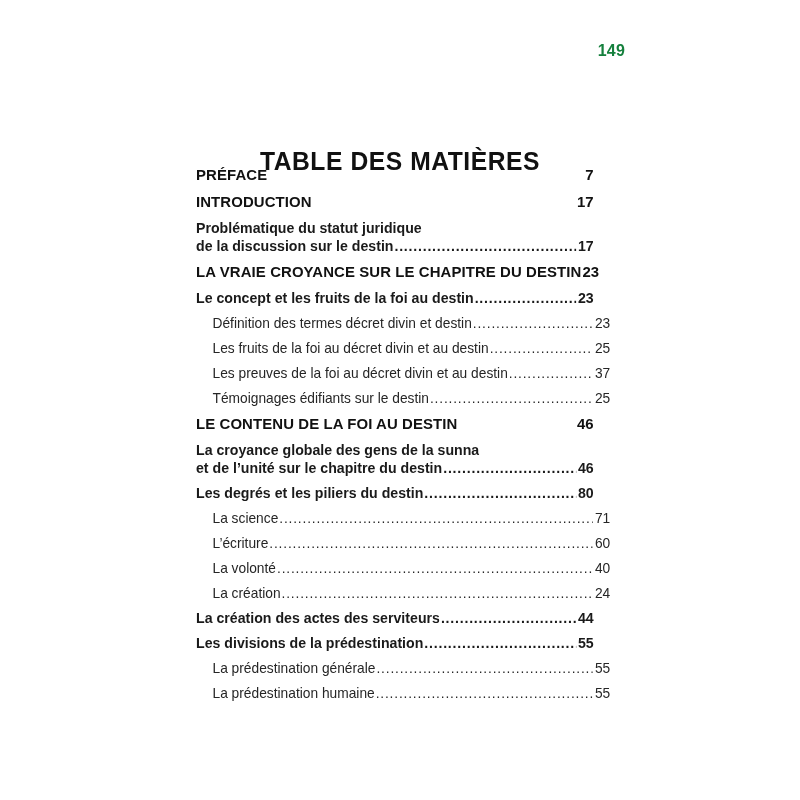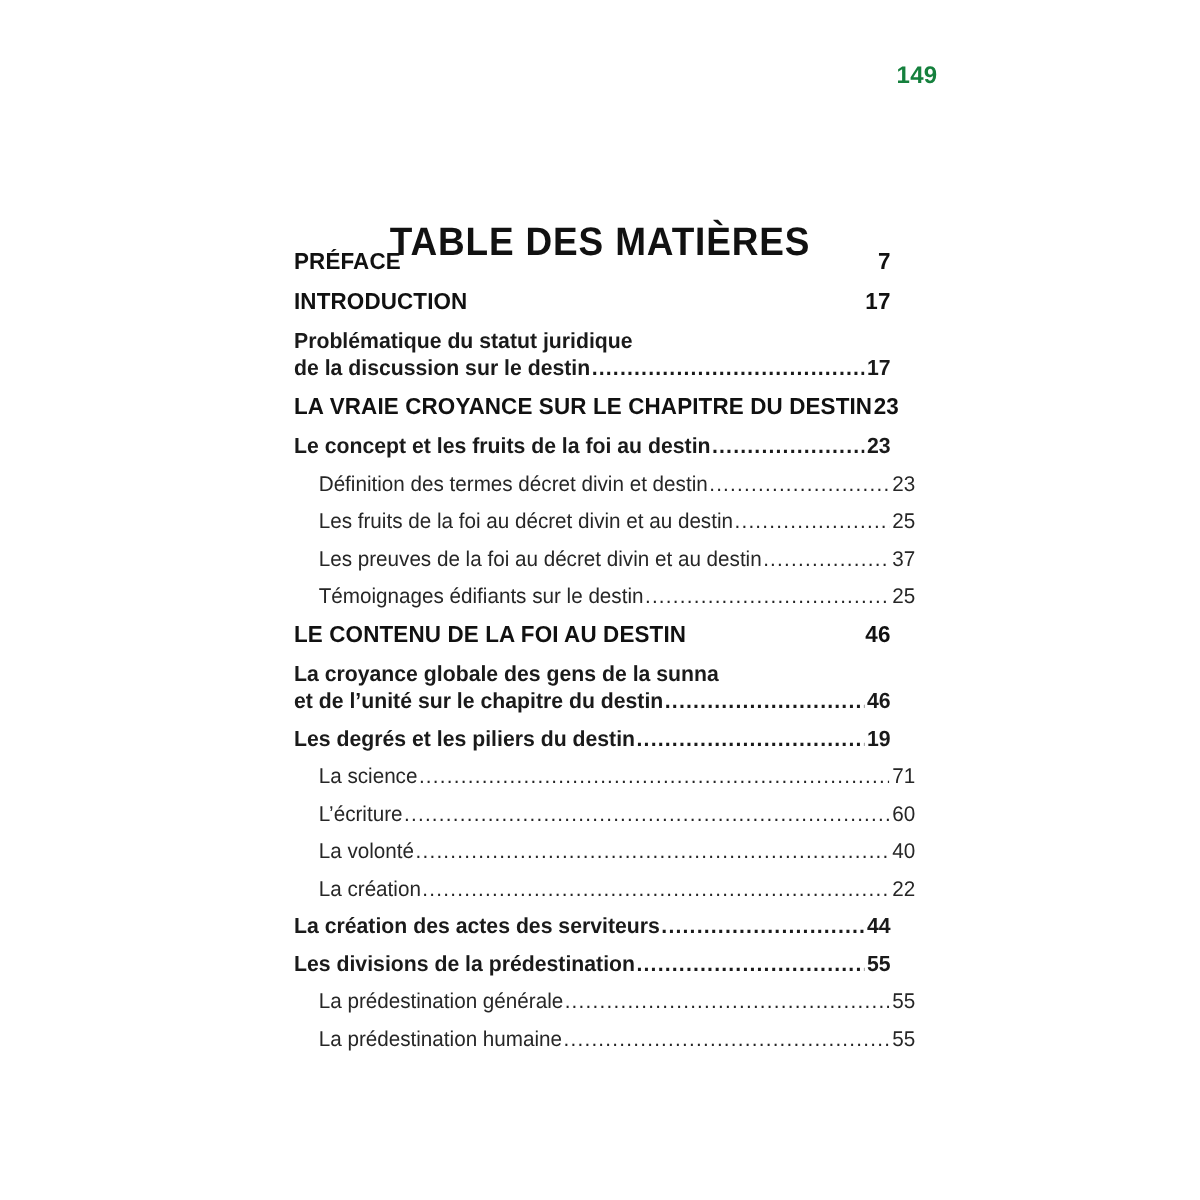--- a/index.html
+++ b/index.html
@@ -243,21 +243,21 @@
         <div class="line">
           <span class="etext">et de l’unité sur le chapitre du destin</span>
           <span class="leader"></span>
           <span class="pg">46</span>
         </div>
       </div>
       <div class="entry lvl-1">
         <div class="line">
           <span class="etext">Les degrés et les piliers du destin</span>
           <span class="leader"></span>
-          <span class="pg">19</span>
+          <span class="pg">80</span>
         </div>
       </div>
       <div class="entry lvl-2">
         <div class="line">
           <span class="etext">La science</span>
           <span class="leader"></span>
           <span class="pg">71</span>
         </div>
       </div>
       <div class="entry lvl-2">
@@ -271,21 +271,21 @@
         <div class="line">
           <span class="etext">La volonté</span>
           <span class="leader"></span>
           <span class="pg">40</span>
         </div>
       </div>
       <div class="entry lvl-2">
         <div class="line">
           <span class="etext">La création</span>
           <span class="leader"></span>
-          <span class="pg">22</span>
+          <span class="pg">24</span>
         </div>
       </div>
       <div class="entry lvl-1">
         <div class="line">
           <span class="etext">La création des actes des serviteurs</span>
           <span class="leader"></span>
           <span class="pg">44</span>
         </div>
       </div>
       <div class="entry lvl-1">

